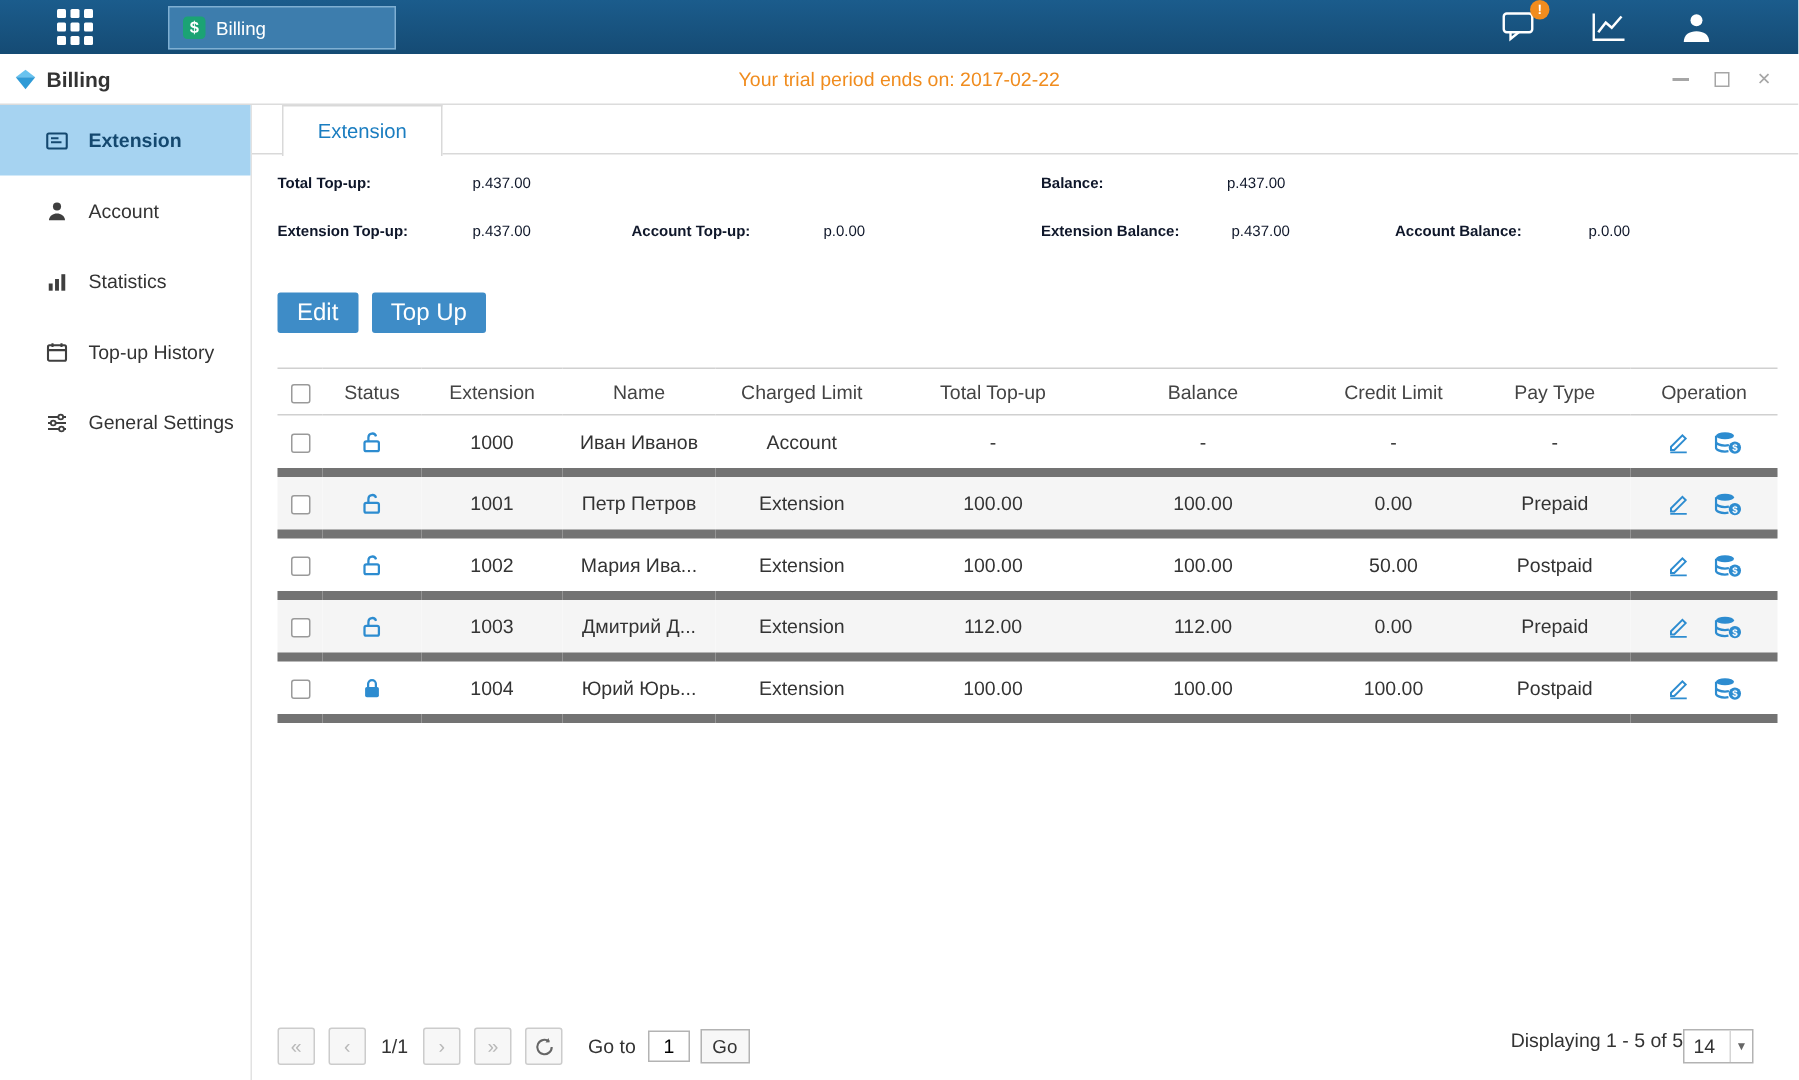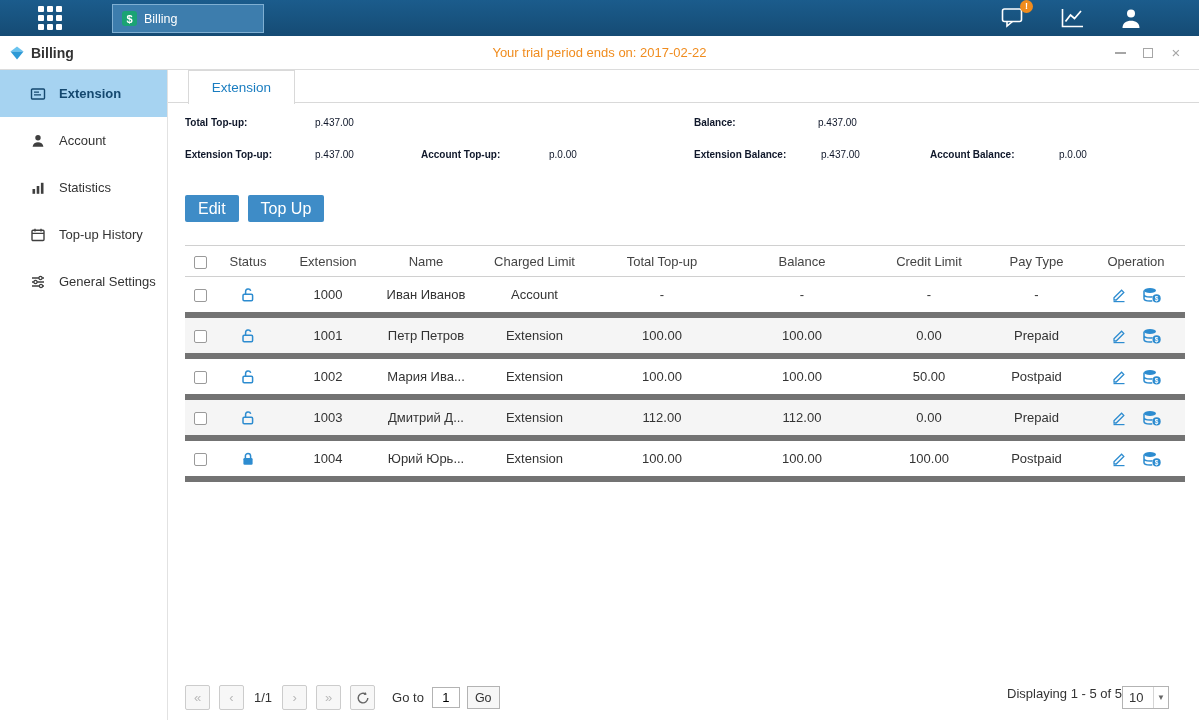--- a/index.html
+++ b/index.html
@@ -429,20 +429,20 @@
           <path d="M13.5 8a5.5 5.5 0 1 1-2-4.2" fill="none" stroke="#666" stroke-width="1.6"></path>
           <path d="M11 1.2 12 4.3 8.8 4.6z" fill="#666"></path>
         </svg>
       </span>
       <span class="goto-label">Go to</span>
       <input class="goto-input" value="1" style="">
       <button class="go-btn">Go</button>
       <div class="pager-right">
         <span>Displaying 1 - 5 of 5</span>
         <div class="page-size">
-          <span>10</span>
+          <span>14</span>
           <span class="caret-box">▼</span>
         </div>
       </div>
     </div>
   </div>
 
 </div>
 
 </body></html>

